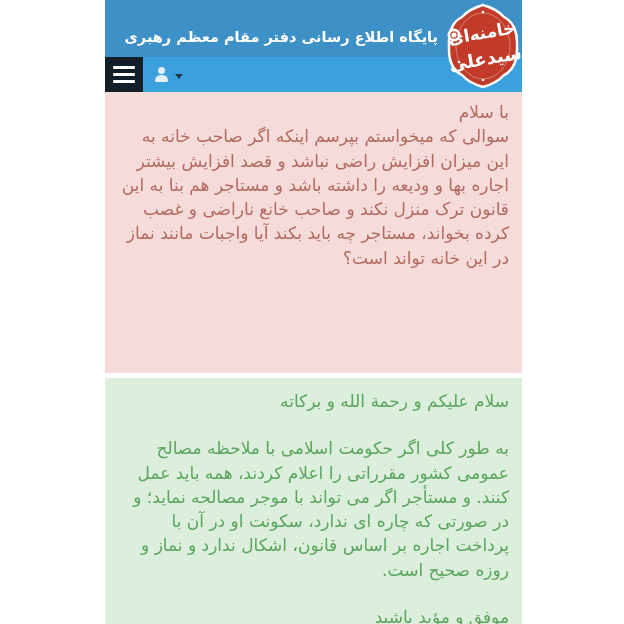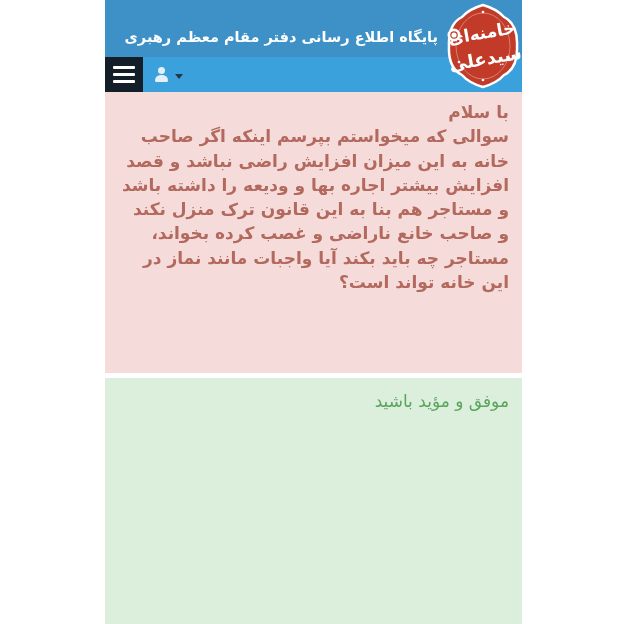--- a/index.html
+++ b/index.html
@@ -56,21 +56,21 @@
   .emblem svg { display:block; }
   .emblem text {
     fill:#ffffff; font-weight:bold; text-anchor:middle;
     font-family:"DejaVu Sans", sans-serif;
   }
 
   
   .question {
     background:#f5dcda; color:#b3695e;
     min-height:281px; padding:8px 13px 12px 13px;
-    font-size:17px; line-height:1.43; text-align:right; direction:rtl;font-weight:bold;
+    font-size:17px; line-height:1.43; text-align:right; direction:rtl;
   }
   .question p { margin:0; }
 
   .bubble-gap { height:5px; background:#ffffff; }
 
   .answer {
     background:#dceedc; color:#5aa55c;
     min-height:246px; padding:11px 13px 10px 13px;
     font-size:17px; line-height:1.43; text-align:right; direction:rtl;
   }
@@ -121,17 +121,19 @@
     </div>
 
     <div class="question">
       <p>با سلام</p>
       <p>سوالی که میخواستم بپرسم اینکه اگر صاحب خانه به این میزان افزایش راضی نباشد و قصد افزایش بیشتر اجاره بها و ودیعه را داشته باشد و مستاجر هم بنا به این قانون ترک منزل نکند و صاحب خانع ناراضی و غصب کرده بخواند، مستاجر چه باید بکند آیا واجبات مانند نماز در این خانه تواند است؟</p>
     </div>
 
     <div class="bubble-gap"></div>
 
     <div class="answer">
+      <p>سلام علیکم و رحمة الله و برکاته</p>
+      <p>به طور کلی اگر حکومت اسلامی با ملاحظه مصالح عمومی کشور مقرراتی را اعلام کردند، همه باید عمل کنند. و مستأجر اگر می تواند با موجر مصالحه نماید؛ و در صورتی که چاره ای ندارد، سکونت او در آن با پرداخت اجاره بر اساس قانون، اشکال ندارد و نماز و روزه صحیح است.</p>
       <p>موفق و مؤید باشید</p>
     </div>
 
   </div>
 </div>
 
 </body></html>

